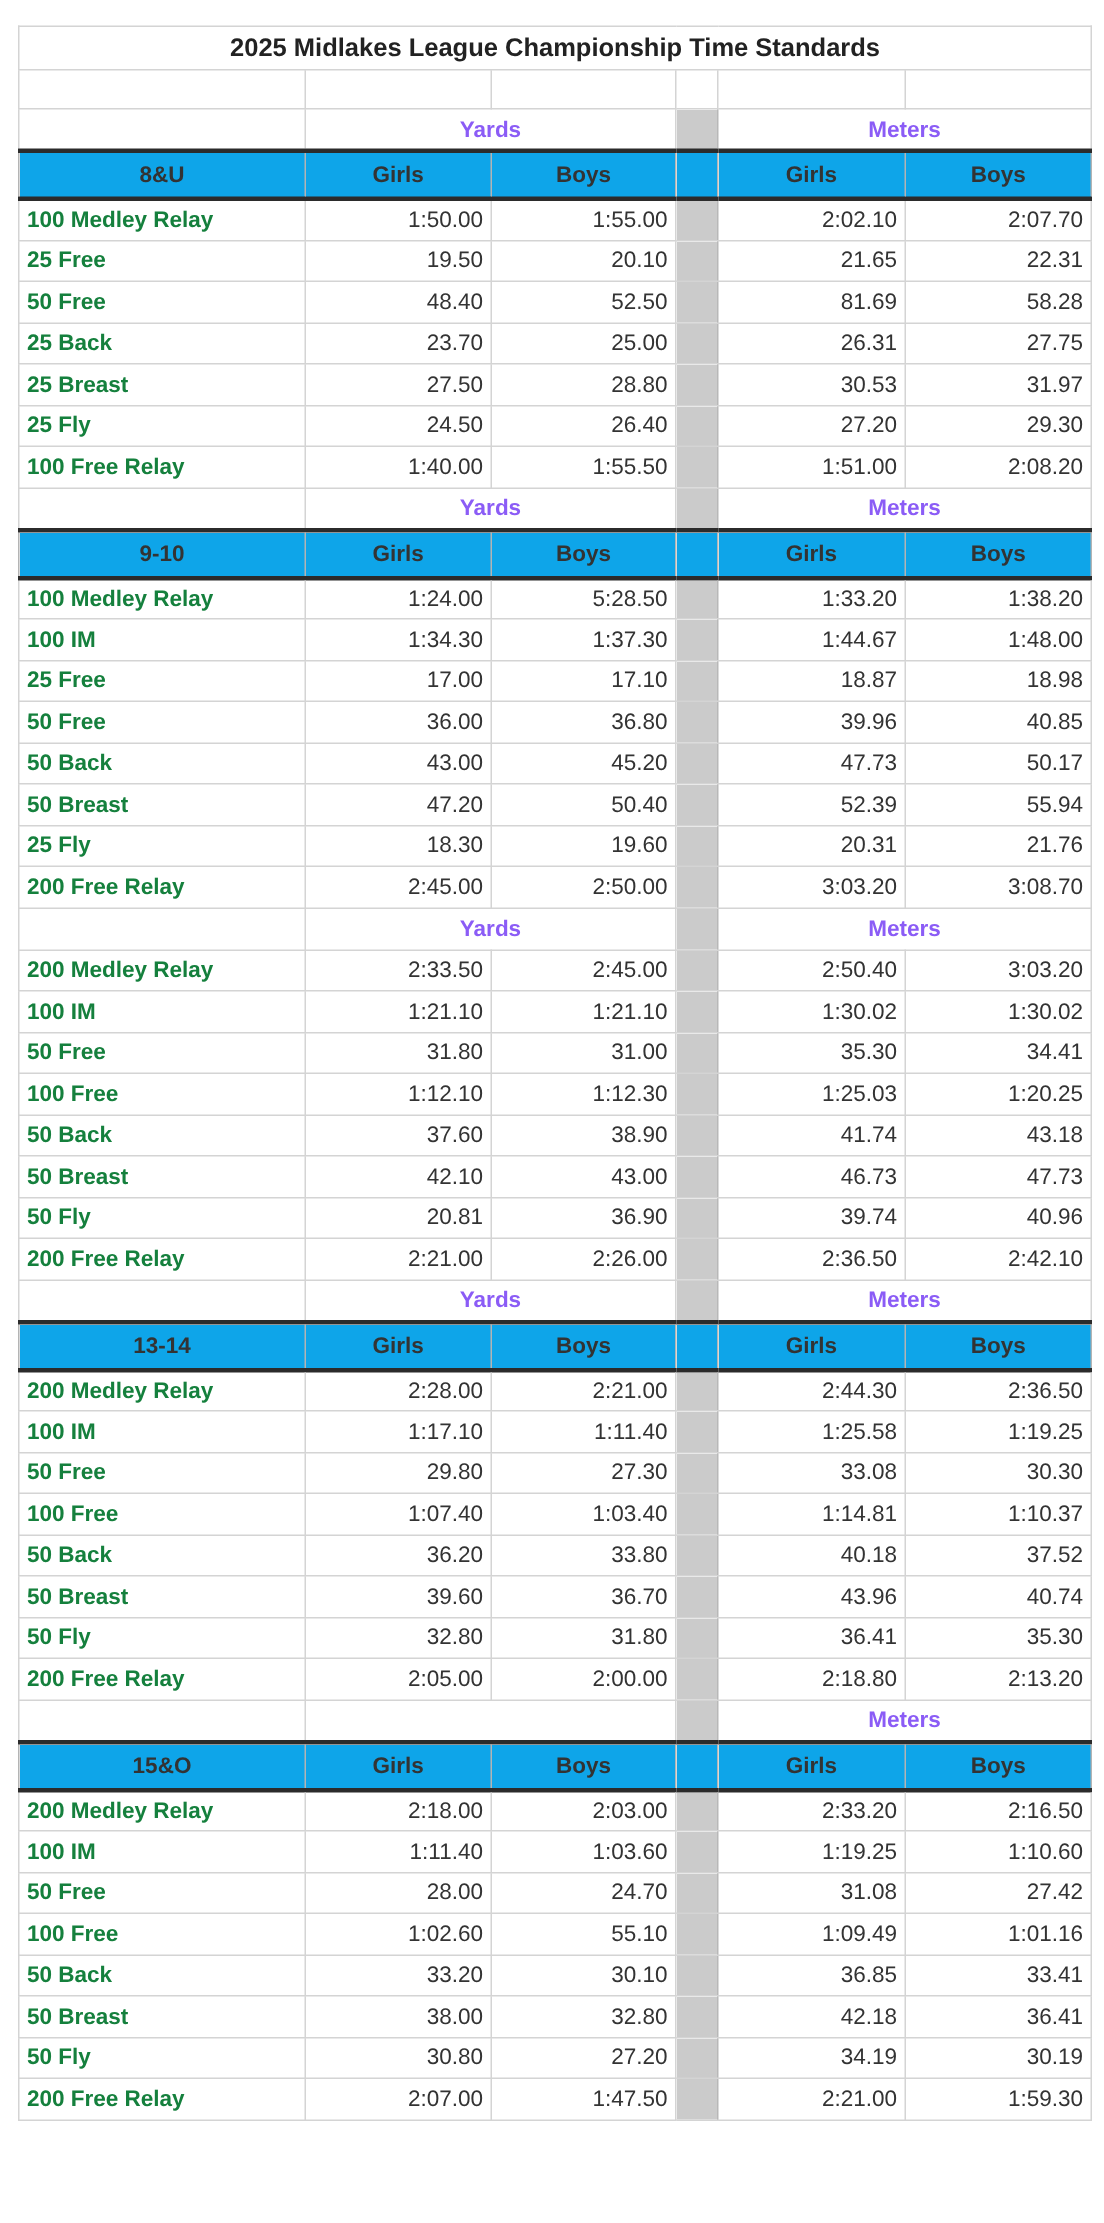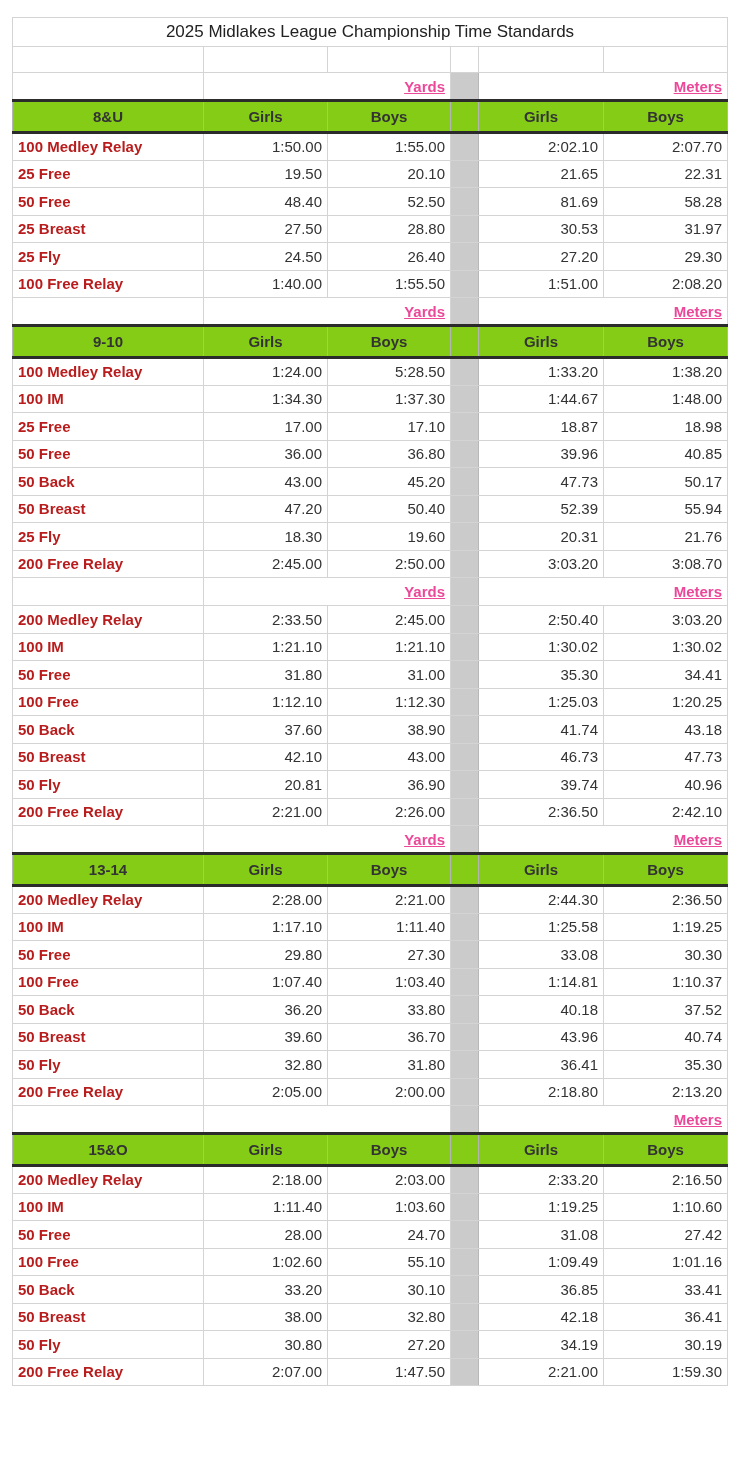--- a/index.html
+++ b/index.html
@@ -8,27 +8,27 @@
   .sheet { position: absolute; left: 12px; top: 17px; width: 715px; }
   table { border-collapse: collapse; table-layout: fixed; width: 715px; }
   col.c-event { width: 191px; }
   col.c-yg { width: 124px; }
   col.c-yb { width: 123px; }
   col.c-sp { width: 28px; }
   col.c-mg { width: 125px; }
   col.c-mb { width: 124px; }
   td { border: 1px solid #d4d4d4; padding: 0 5px; height: 27.5px; font-size: 15px;
        white-space: nowrap; overflow: hidden; box-sizing: border-box; }
-  td.title { height: 29px; text-align: center; font-weight: normal; font-size: 17px; color: #222; }
+  td.title { height: 29px; text-align: center; font-weight: bold; font-size: 17px; color: #222; }
   tr.blank td { height: 26px; }
-  tr.units td { height: 28px; text-align: right; font-weight: bold; color: #ec4899; text-decoration: underline; }
-  tr.hdr td { background: #84cc16; text-align: center; font-weight: bold; color: #333;
+  tr.units td { height: 28px; text-align: center; font-weight: bold; color: #8b5cf6; }
+  tr.hdr td { background: #0ea5e9; text-align: center; font-weight: bold; color: #333;
               height: 32px; border-top: 3px solid #2b2b2b; border-bottom: 3px solid #2b2b2b;
               border-left: 1px solid #b4b4b4; border-right: 1px solid #b4b4b4; }
-  td.ev { font-weight: bold; color: #b91c1c; text-align: left; }
+  td.ev { font-weight: bold; color: #15803d; text-align: left; }
   td.num { text-align: right; color: #333; font-weight: normal; }
   td.sp { background: #cbcbcb; border-left: 1px solid #b8b8b8; border-right: 1px solid #b8b8b8; padding: 0; }
 </style>
 </head>
 <body>
 
 <div class="sheet">
   <table>
     <colgroup>
       <col class="c-event">
@@ -82,20 +82,28 @@
         </tr>
         <tr>
           <td class="ev">50 Free</td>
           <td class="num">48.40</td>
           <td class="num">52.50</td>
           <td class="sp"></td>
           <td class="num">81.69</td>
           <td class="num">58.28</td>
         </tr>
         <tr>
+          <td class="ev">25 Back</td>
+          <td class="num">23.70</td>
+          <td class="num">25.00</td>
+          <td class="sp"></td>
+          <td class="num">26.31</td>
+          <td class="num">27.75</td>
+        </tr>
+        <tr>
           <td class="ev">25 Breast</td>
           <td class="num">27.50</td>
           <td class="num">28.80</td>
           <td class="sp"></td>
           <td class="num">30.53</td>
           <td class="num">31.97</td>
         </tr>
         <tr>
           <td class="ev">25 Fly</td>
           <td class="num">24.50</td>

